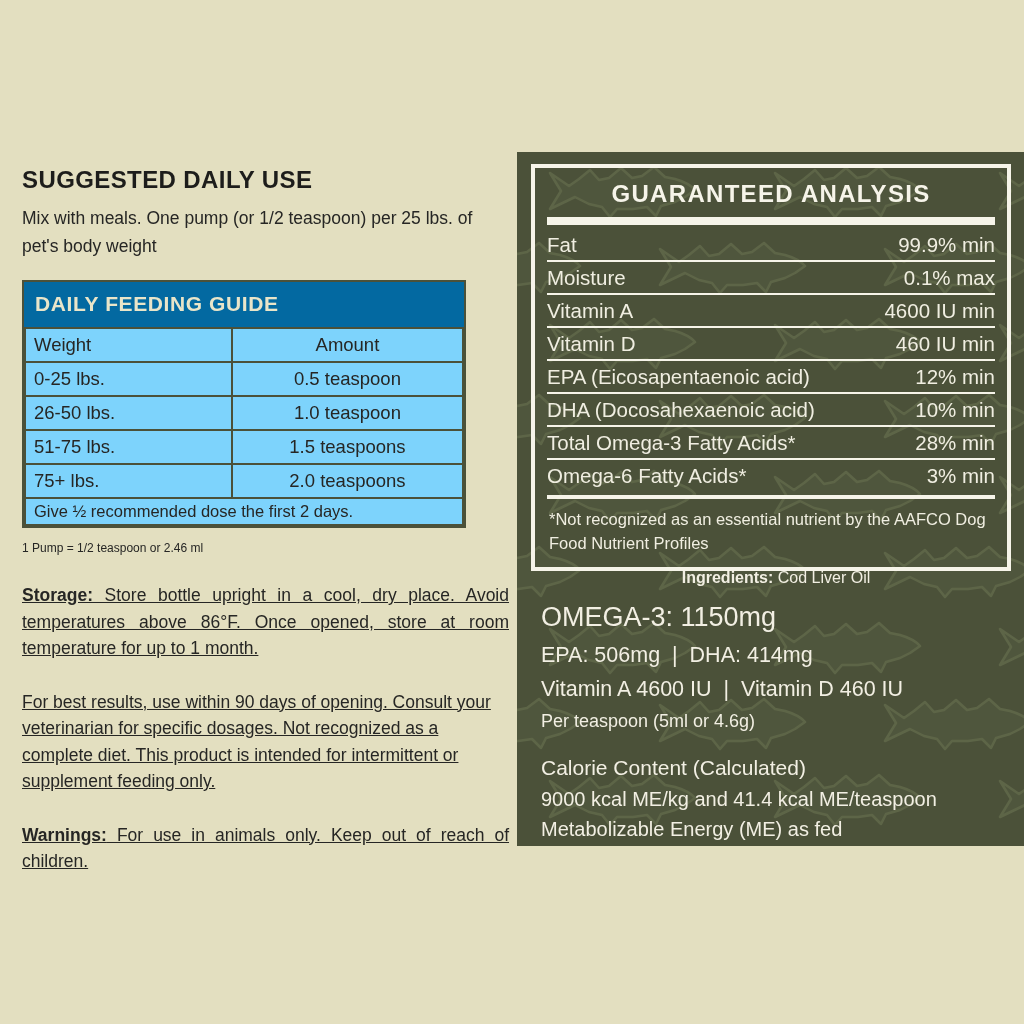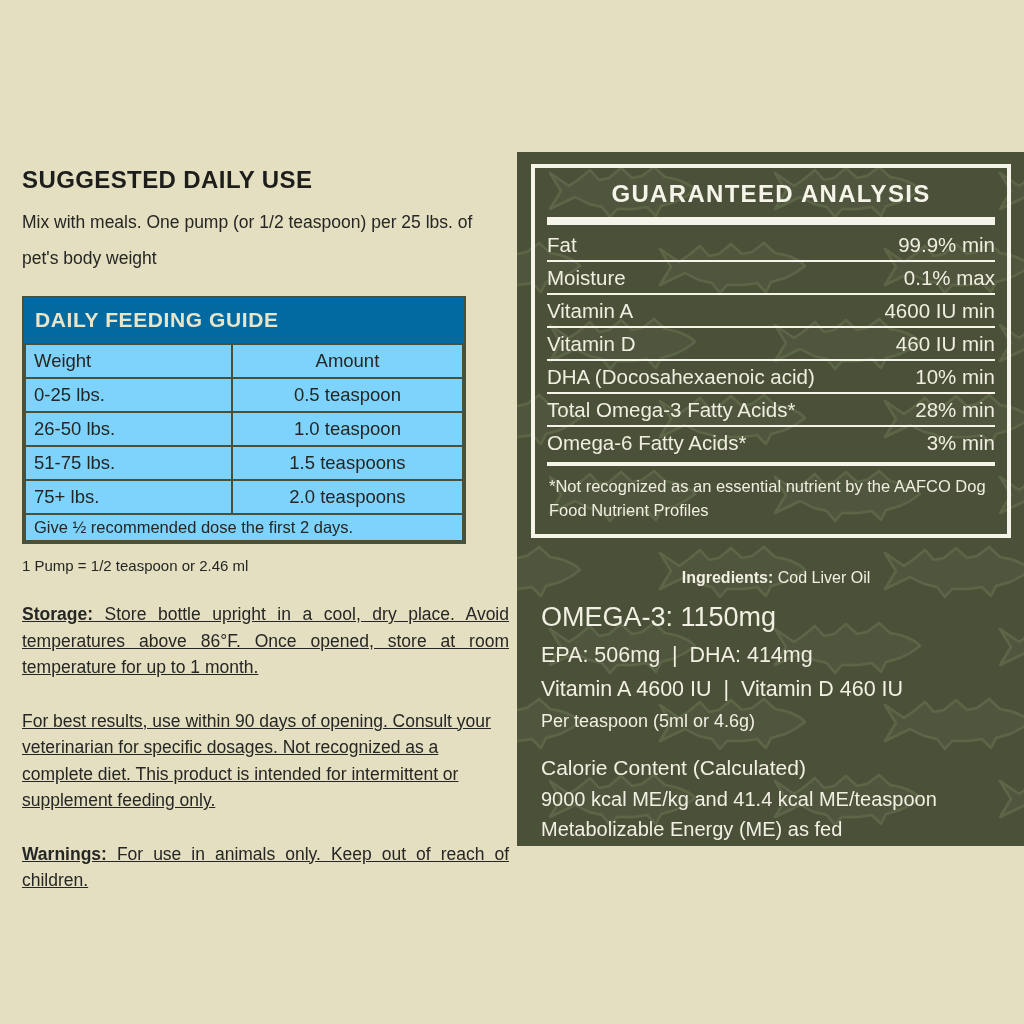--- a/index.html
+++ b/index.html
@@ -5,30 +5,30 @@
   html,body{margin:0;padding:0;}
   body{
     width:1024px;height:1024px;position:relative;overflow:hidden;
     background:#e3dfc0;
     font-family:"Liberation Sans", sans-serif;
     color:#262624;
   }
   
   .left-col{position:absolute;left:22px;top:166px;width:487px;}
   .sdu-title{font-size:24px;font-weight:700;letter-spacing:.4px;color:#1d1d1b;margin:0 0 10px 0;}
-  .intro{font-size:17.5px;line-height:36px;margin:0 0 20px 0;width:472px;}
+  .intro{font-size:17.5px;line-height:28px;margin:0 0 20px 0;width:472px;}
   .fg{width:440px;border:2px solid #4b5139;margin:0 0 13px 0;background:#e9e5c9;}
   .fg-header{background:#0369a1;color:#e9e5c9;font-weight:700;font-size:21px;letter-spacing:.6px;padding:10px 10px 11px 11px;}
   .fg-grid{width:100%;border-collapse:collapse;background:#7dd3fc;color:#262624;table-layout:fixed;}
   .fg-grid th,.fg-grid td{border:2px solid #4b5139;font-size:18.5px;font-weight:400;padding:3px 8px;height:26px;}
   .fg-grid th{text-align:left;}
   .fg-grid th.c2,.fg-grid td.c2{text-align:center;}
   .col-w1{width:47%;} .col-w2{width:53%;}
   .fg-grid tr.note td{font-size:16.5px;padding:2px 8px;height:21px;}
-  .pump{font-size:15px;margin:0 0 16px 0;}
+  .pump{font-size:12px;margin:0 0 16px 0;}
   .para{font-size:17.5px;line-height:26.5px;margin:27px 0 0 0;width:487px;text-decoration:underline;}
   .just{text-align:justify;}
   .para .lead{font-weight:700;}
   
   .panel{position:absolute;left:517px;top:152px;width:507px;height:694px;background:#4b5139;color:#f2efe3;}
   .panel-bg{position:absolute;left:0;top:0;}
   .ga-box{position:absolute;left:14px;top:12px;width:472px;border:4px solid #f6f4e9;}
   .ga-title{text-align:center;font-size:24px;font-weight:700;letter-spacing:1.3px;padding:12px 0 9px 0;color:#f6f4e9;}
   .ga-bar{height:8px;background:#f6f4e9;margin:0 12px;}
   .ga-rows{margin:4px 12px;}
@@ -128,20 +128,24 @@
       </div>
       <div class="ga-row">
         <span>Vitamin A</span>
         <span>4600 IU min</span>
       </div>
       <div class="ga-row">
         <span>Vitamin D</span>
         <span>460 IU min</span>
       </div>
       <div class="ga-row">
+        <span>EPA (Eicosapentaenoic acid)</span>
+        <span>12% min</span>
+      </div>
+      <div class="ga-row">
         <span>DHA (Docosahexaenoic acid)</span>
         <span>10% min</span>
       </div>
       <div class="ga-row">
         <span>Total Omega-3 Fatty Acids*</span>
         <span>28% min</span>
       </div>
       <div class="ga-row last">
         <span>Omega-6 Fatty Acids*</span>
         <span>3% min</span>

